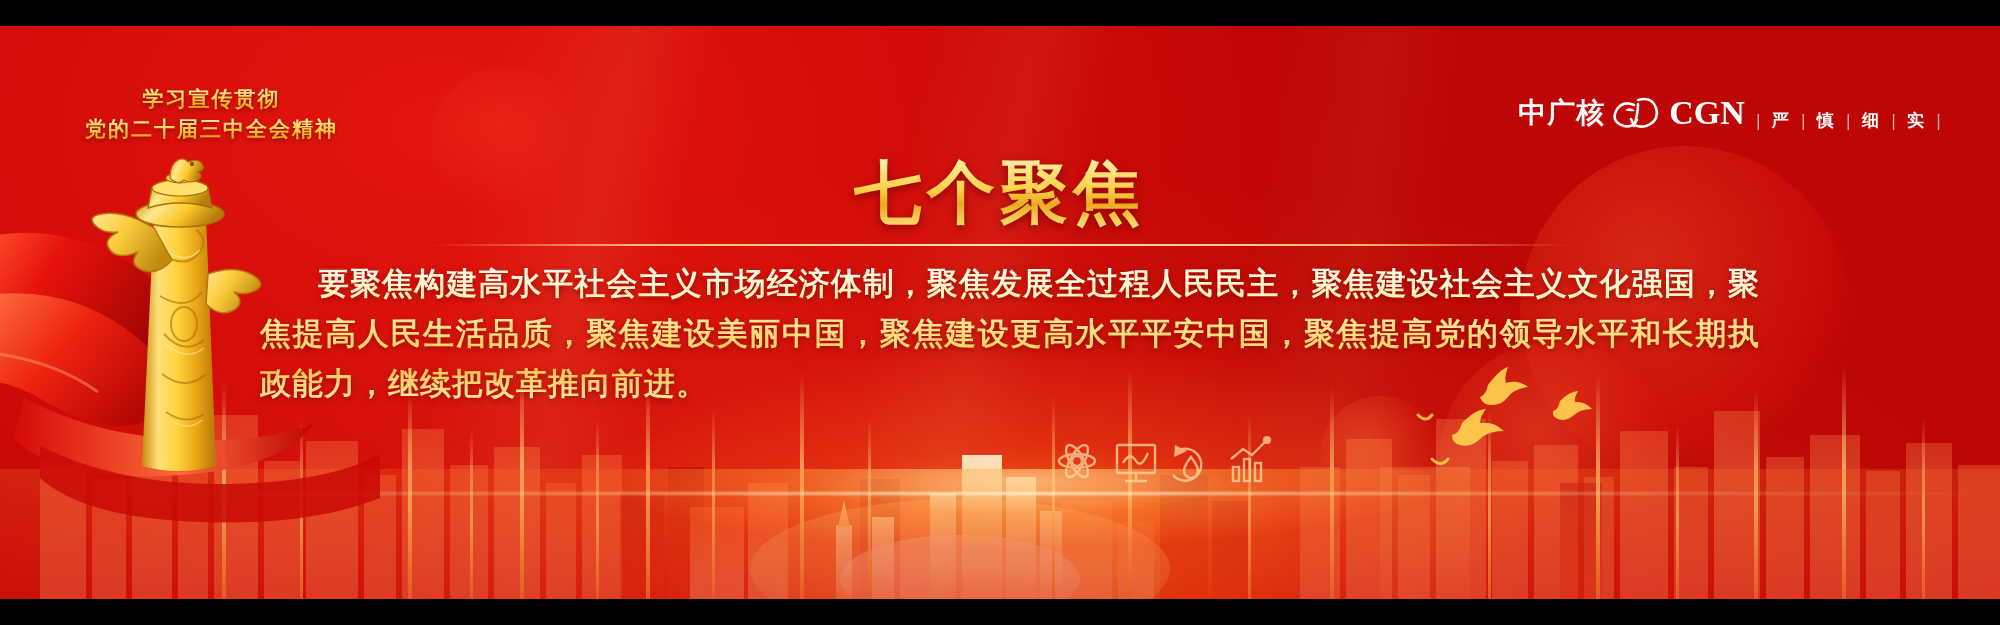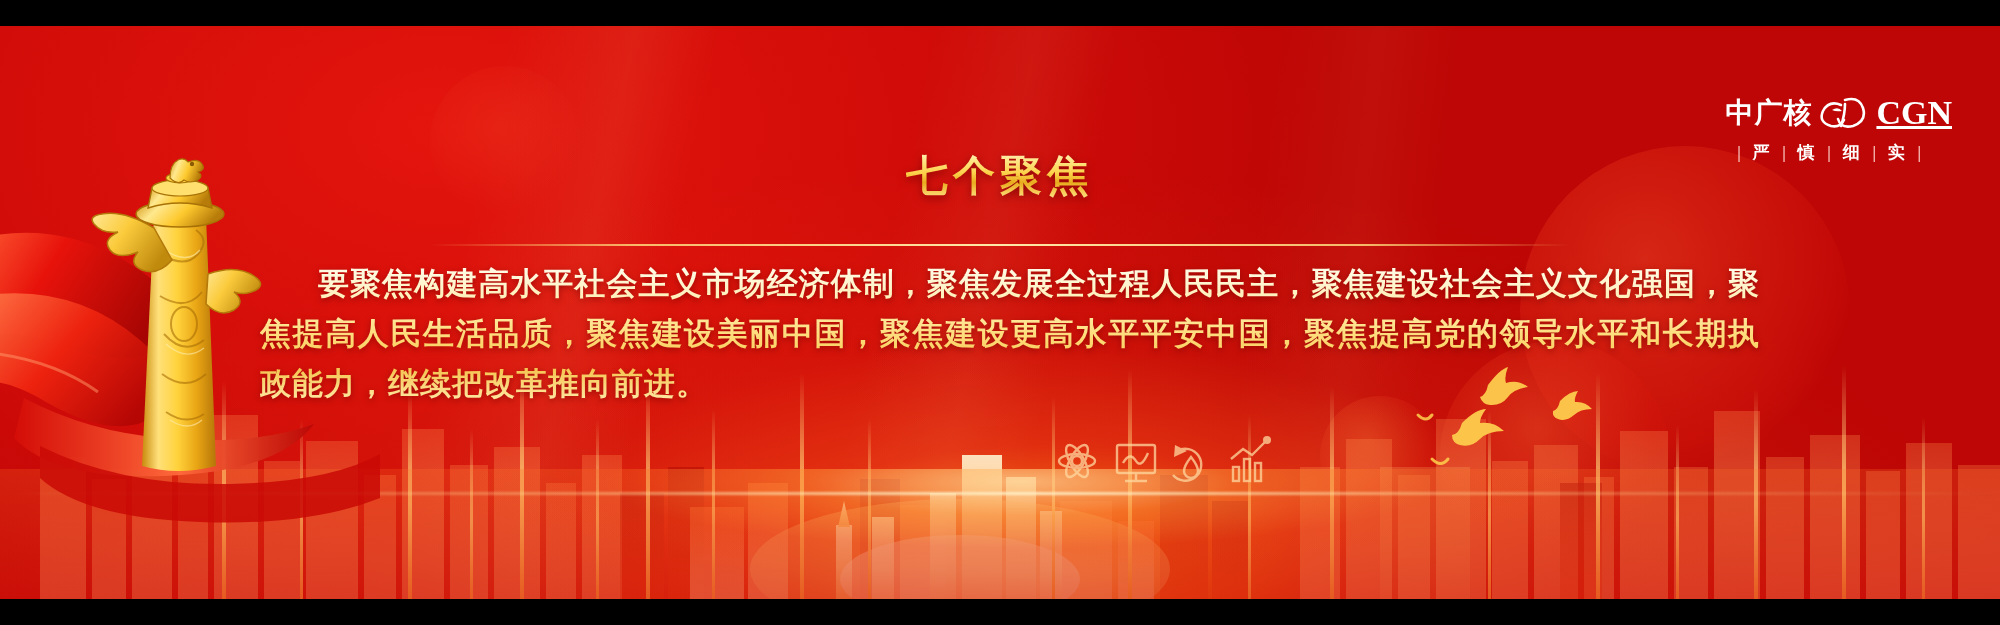--- a/index.html
+++ b/index.html
@@ -80,21 +80,21 @@
     filter:drop-shadow(0 2px 2px rgba(90,0,0,0.55));
   }
 
   
   .title {
     position:absolute; left:0; top:122px; width:2000px;
     text-align:center; z-index:30;
   }
   .title span {
     display:inline-block;
-    font-size:42px; font-weight:bold; letter-spacing:5px;
+    font-size:68px; font-weight:bold; letter-spacing:5px;
     background:linear-gradient(to bottom,#fff6cf 2%,#ffe688 22%,#fdd24c 44%,#e9ab1d 62%,#f8cf5e 80%,#ffeaa8 100%);
     -webkit-background-clip:text; background-clip:text; color:transparent;
     -webkit-text-fill-color:transparent;
     filter:drop-shadow(0 3px 4px rgba(100,0,0,0.65));
   }
 
   
   .rule {
     position:absolute; top:218px; left:430px; width:1140px; height:2px; z-index:28;
     background:linear-gradient(to right, rgba(255,200,90,0) 0%, rgba(255,214,120,0.85) 18%, #ffe9a8 50%, rgba(255,214,120,0.85) 82%, rgba(255,200,90,0) 100%);
@@ -110,32 +110,31 @@
     background:linear-gradient(to bottom,#fffbe8 6%,#ffeeb2 30%,#ffdc7a 52%,#f4c24a 72%,#ffe9a6 96%);
     -webkit-background-clip:text; background-clip:text; color:transparent;
     -webkit-text-fill-color:transparent;
     filter:drop-shadow(0 2px 3px rgba(110,0,0,0.6));
     text-indent:58px;
   }
 
   
   .logo {
     position:absolute; right:48px; top:68px; z-index:40;
-    display:flex; flex-direction:column; align-items:flex-start;
+    display:flex; flex-direction:row; align-items:flex-end;
   }
   .logo-main { display:flex; align-items:center; gap:2px; }
   .logo-cn {
     font-size:28px; font-weight:bold; color:#fff; letter-spacing:1px;
     font-family:"DejaVu Sans","Liberation Sans",sans-serif;
   }
   .logo-mark { width:52px; height:34px; margin:0 3px 0 5px; }
   .logo-en {
     font-size:34px; font-weight:bold; color:#fff; letter-spacing:0px;
     font-family:"Liberation Serif","DejaVu Serif",serif;
-    text-decoration:underline;
   }
   .logo-tagline {
     display:flex; align-items:center; gap:0px; margin-top:9px;
   }
   .logo-tagline span.sep { color:#ffd9d0; font-size:15px; padding:0 11px; opacity:.85; }
   .logo-tagline span.ch { color:#fff; font-size:17px; font-weight:bold; letter-spacing:1px; }
 
   
   .skyline { position:absolute; left:0; bottom:0; width:100%; height:330px; }
   .skyline svg { width:100%; height:100%; display:block; }
@@ -415,20 +414,24 @@
         <path d="M96 52 q32 -10 64 0 l-4 -20 q-28 -8 -56 0 z" fill="url(#goldCap)" stroke="#a97206" stroke-width="1.4"></path>
         <ellipse cx="128" cy="32" rx="28" ry="8" fill="#ffdf6e" stroke="#a97206" stroke-width="1.2"></ellipse>
 
         <ellipse cx="128" cy="22" rx="14" ry="5" fill="#fcd245" stroke="#a97206" stroke-width="1.1"></ellipse>
 
         <path d="M118 22 q0 -14 8 -18 q6 -3 10 2 q10 -4 14 2 q4 6 -4 8 q6 4 0 8 q-8 4 -14 0 q-6 6 -14 -2 z" fill="url(#goldCap)" stroke="#a97206" stroke-width="1.2"></path>
         <circle cx="140" cy="8" r="2.2" fill="#8a5a04"></circle>
       </svg>
     </div>
 
+    <div class="slogan">
+      <div>学习宣传贯彻</div>
+      <div>党的二十届三中全会精神</div>
+    </div>
 
     <div class="title">
       <span>七个聚焦</span>
     </div>
 
     <div class="rule"></div>
 
     <div class="body-text">
       <p>要聚焦构建高水平社会主义市场经济体制，聚焦发展全过程人民民主，聚焦建设社会主义文化强国，聚焦提高人民生活品质，聚焦建设美丽中国，聚焦建设更高水平平安中国，聚焦提高党的领导水平和长期执政能力，继续把改革推向前进。</p>
     </div>

